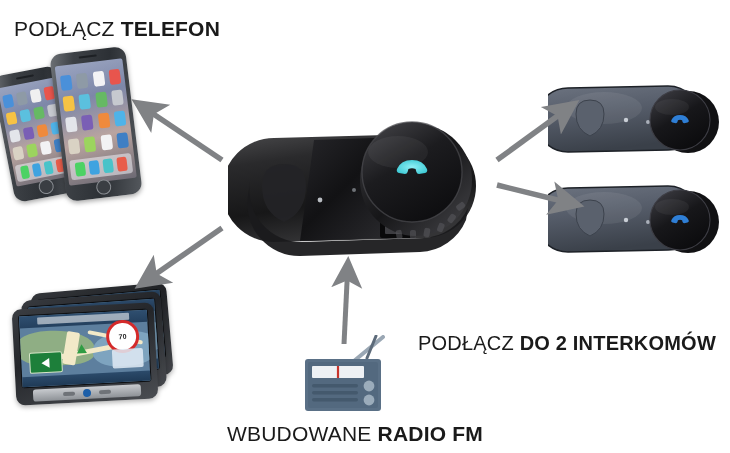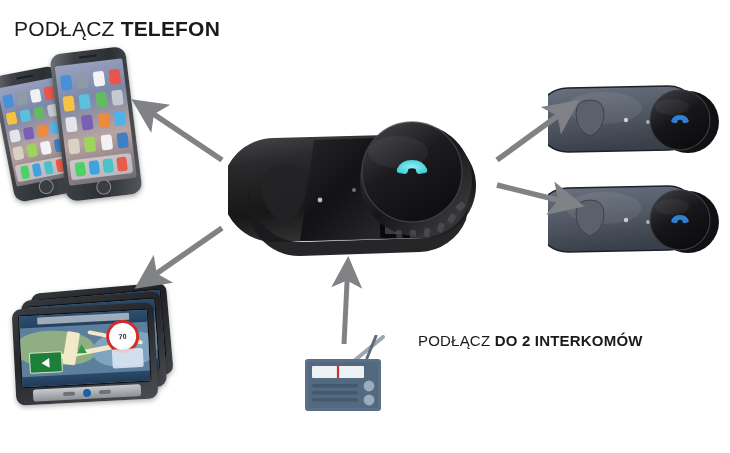--- a/index.html
+++ b/index.html
@@ -27,21 +27,21 @@
     font-family: "Liberation Sans", sans-serif;
     letter-spacing: 0.2px;
     line-height: 1;
   }
   .caption .light { font-weight: 400; }
   .caption .bold  { font-weight: 700; }
 
   #cap-phone     { left: 14px;  top: 18px;  font-size: 21px; }
   #cap-nav       { left: 6px;   top: 396px; font-size: 21px; }
   #cap-radio     { left: 227px; top: 423px; font-size: 21px; }
-  #cap-intercom  { left: 418px; top: 333px; font-size: 15px; }
+  #cap-intercom  { left: 418px; top: 333px; font-size: 20px; }
 
   
   .arrow-layer {
     position: absolute;
     left: 0; top: 0;
     width: 730px; height: 453px;
     pointer-events: none;
   }
 
   
@@ -295,20 +295,23 @@
 </head>
 <body>
 
 <div id="infographic">
 
   <div class="caption" id="cap-phone">
     <span class="light">PODŁĄCZ </span><span class="bold">TELEFON</span>
   </div>
 
 
+  <div class="caption" id="cap-radio">
+    <span class="light">WBUDOWANE </span><span class="bold">RADIO FM</span>
+  </div>
 
   <div class="caption" id="cap-intercom">
     <span class="light">PODŁĄCZ </span><span class="bold">DO 2 INTERKOMÓW</span>
   </div>
 
 
   <div id="phones">
     <div class="phone" id="phone-back">
       <div class="phone-speaker"></div>
       <div class="phone-screen">

